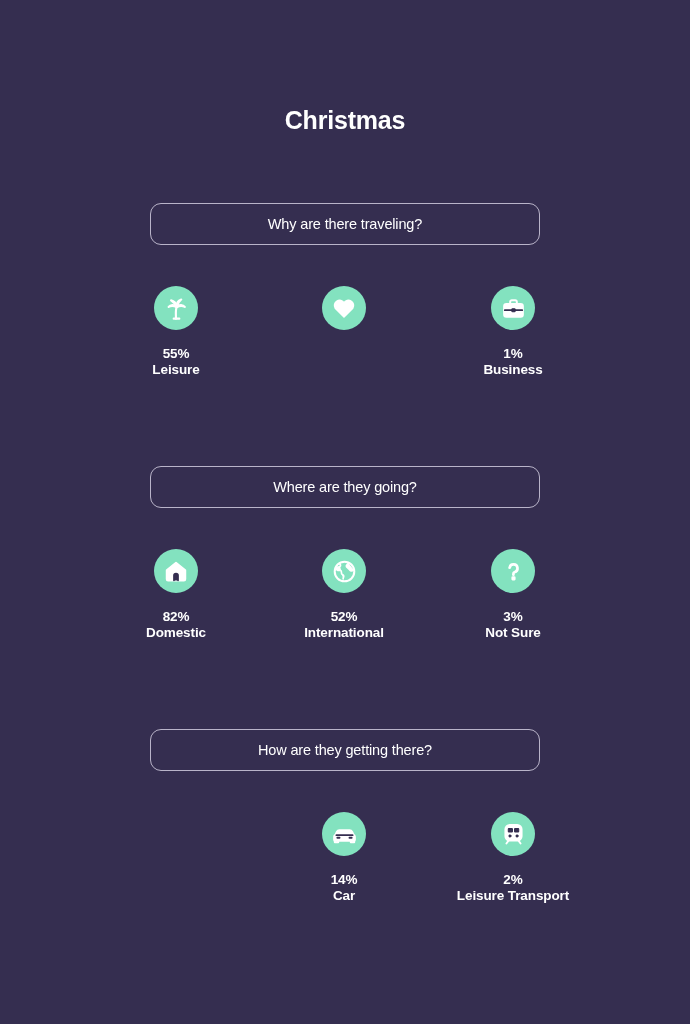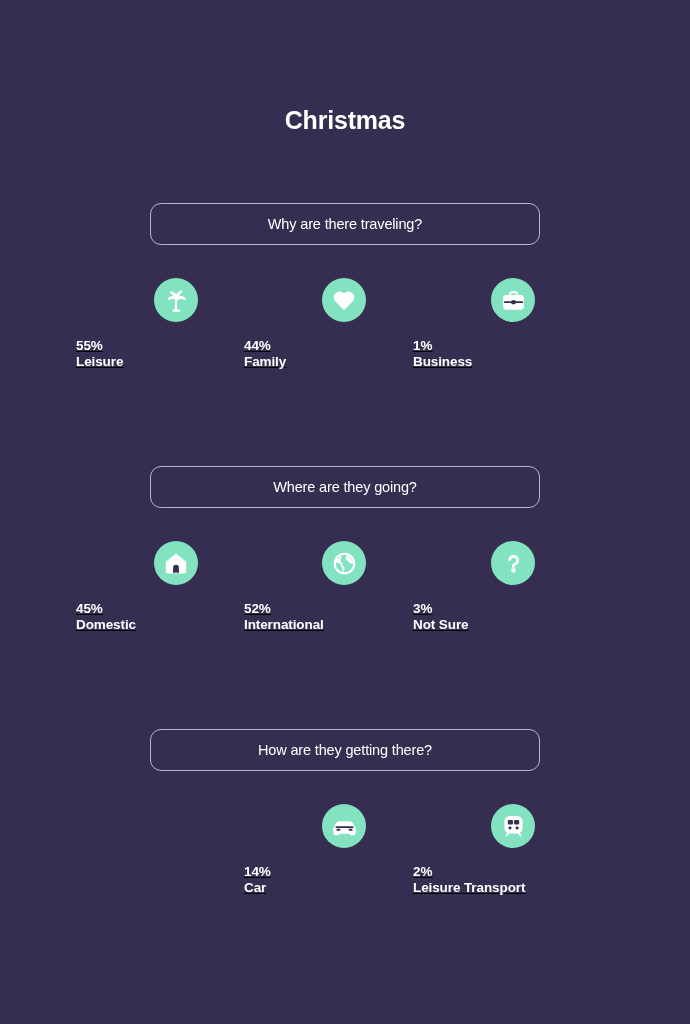--- a/index.html
+++ b/index.html
@@ -64,23 +64,23 @@
   }
 
   .stats-row {
     position: relative;
     width: 690px;
     height: 150px;
     margin-top: 33px;
   }
   .stat {
     position: absolute;
-    top: 0;
+    top: 8px;
     width: 200px;
-    text-decoration: underline;
+    text-align: center;
   }
   .stat-0 { left: 76px; }
   .stat-1 { left: 244px; }
   .stat-2 { left: 413px; }
 
   .icon-circle {
     width: 44px;
     height: 44px;
     border-radius: 50%;
     background: #83e2bf;
@@ -133,24 +133,20 @@
           <span class="stat-label">Leisure</span>
         </div>
       </div>
 
       <div class="stat stat-1">
         <div class="icon-circle">
           <svg width="26" height="26" viewBox="0 0 24 24" fill="#ffffff" stroke="#ffffff" stroke-width="1.4" stroke-linejoin="round">
             <path d="M12 20.2 L3.9 12.1 A4.6 4.6 0 0 1 12 7.2 A4.6 4.6 0 0 1 20.1 12.1 Z"></path>
           </svg>
         </div>
-        <div class="stat-text">
-          <span class="stat-pct">44%</span>
-          <span class="stat-label">Family</span>
-        </div>
       </div>
 
       <div class="stat stat-2">
         <div class="icon-circle">
           <svg width="25" height="25" viewBox="0 0 24 24" fill="none" stroke="#ffffff" stroke-width="1.9" stroke-linecap="round" stroke-linejoin="round">
             <rect x="3" y="7.6" width="18" height="12.4" rx="2.2" fill="#ffffff" stroke="#ffffff"></rect>
             <path d="M3.6 13.6 h16.8" stroke="#352e50" stroke-width="1.6"></path>
             <rect x="10.4" y="12.2" width="3.2" height="2.9" rx="0.7" fill="#352e50" stroke="#352e50" stroke-width="1"></rect>
             <path d="M8.8 7.4 V5.6 a1.6 1.6 0 0 1 1.6-1.6 h3.2 a1.6 1.6 0 0 1 1.6 1.6 V7.4"></path>
           </svg>
@@ -171,21 +167,21 @@
     <div class="stats-row">
 
       <div class="stat stat-0">
         <div class="icon-circle">
           <svg width="26" height="26" viewBox="0 0 24 24" fill="#ffffff" stroke="#ffffff" stroke-width="1.7" stroke-linejoin="round" stroke-linecap="round">
             <path d="M3.4 11.3 L12 4.3 l8.6 7 v8.2 a1.3 1.3 0 0 1 -1.3 1.3 H4.7 a1.3 1.3 0 0 1 -1.3 -1.3 Z"></path>
             <path d="M10.1 20.8 v-4.6 a1.9 1.9 0 0 1 3.8 0 v4.6" fill="#352e50" stroke="#352e50" stroke-width="1.5"></path>
           </svg>
         </div>
         <div class="stat-text">
-          <span class="stat-pct">45%</span>
+          <span class="stat-pct">82%</span>
           <span class="stat-label">Domestic</span>
         </div>
       </div>
 
       <div class="stat stat-1">
         <div class="icon-circle">
           <svg width="27" height="27" viewBox="0 0 24 24" fill="none" stroke="#ffffff" stroke-width="1.8" stroke-linejoin="round" stroke-linecap="round">
             <circle cx="12" cy="12" r="8.7"></circle>
             <path d="M7.6 5.2 c1.1 .5 1.1 1.7 .4 2.3 c-.8 .7 -2.3 .3 -3 1 c-.7 .7 -.2 2 .7 2.4 c1.1 .5 2.3 -.4 3.1 .3 c.8 .7 .2 2 .7 2.9 c.4 .8 1.6 1 1.8 1.9 c.2 .9 -.6 1.7 -.5 2.6" fill="#ffffff" stroke="#ffffff" stroke-width="1.5"></path>
             <path d="M15.6 4.6 c-.7 .9 -1.8 1.3 -2 2.4 c-.2 1.1 1 1.7 1.8 2.3 c.9 .7 1.3 2 2.4 2.2 c.9 .2 1.8 -.5 2.4 -1.1" fill="#ffffff" stroke="#ffffff" stroke-width="1.5"></path>

